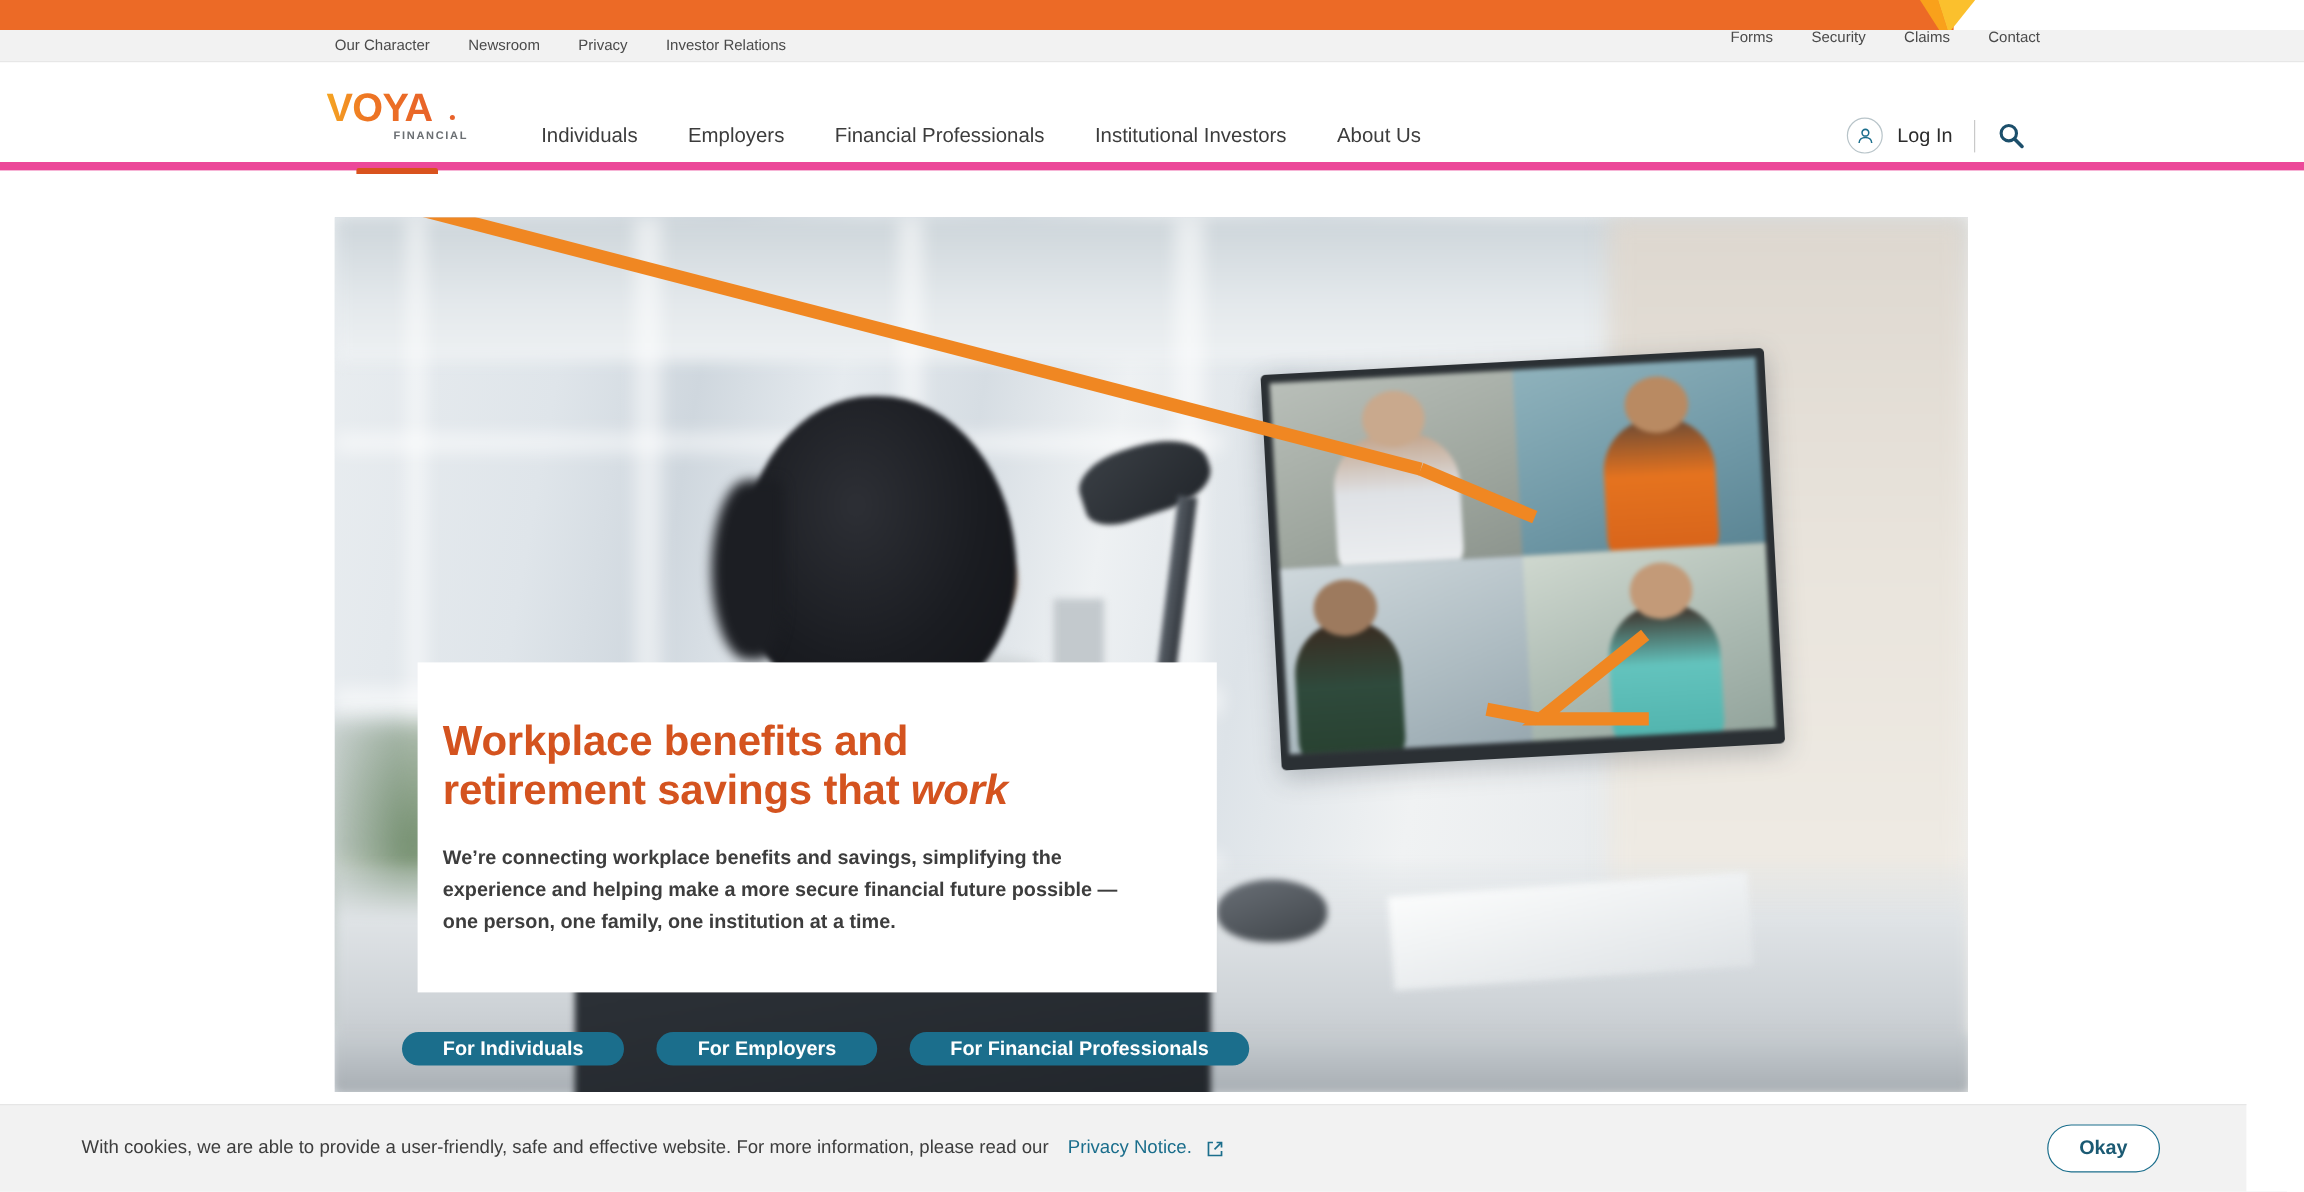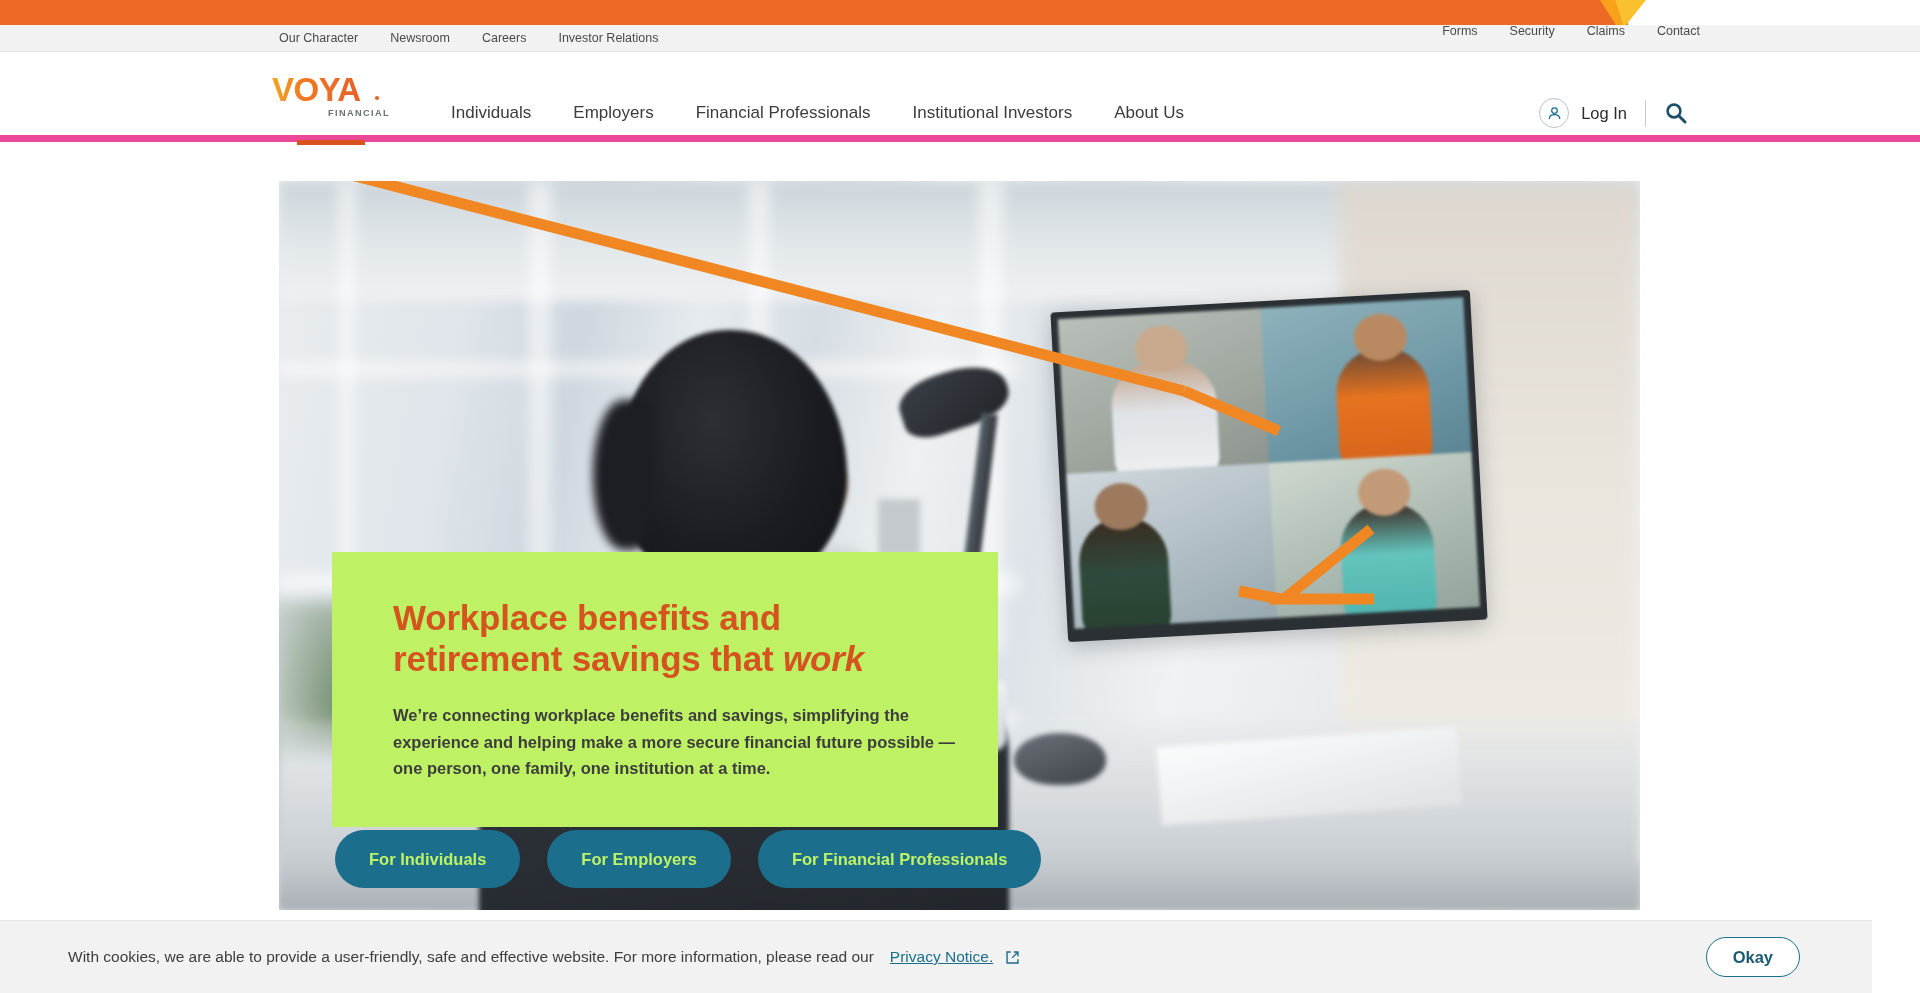--- a/index.html
+++ b/index.html
@@ -256,64 +256,64 @@
   .plant {
     position: absolute; left: -10px; top: 420px;
     width: 150px; height: 260px;
     background: radial-gradient(ellipse at 50% 40%, rgba(92,124,84,0.85), rgba(60,90,56,0.2) 70%);
     filter: blur(9px);
   }
   
   .hero-lines { position: absolute; inset: 0; }
 
   .hero-card {
-    position: absolute; left: 53px; top: 371px;
+    position: absolute; left: 69px; top: 371px;
     width: 666px; height: 275px;
-    background: #bef264;
-    padding: 46px 40px 0 61px;
+    background: #ffffff;
+    padding: 46px 40px 0 21px;
   }
   .hero-title {
     font-size: 35px; font-weight: bold; color: #D4531F;
     line-height: 1.17; letter-spacing: -0.2px;
   }
   .hero-title em { font-style: italic; }
   .hero-sub {
     margin-top: 22px; font-size: 16.5px; color: #3d3d3d;
     line-height: 1.62; max-width: 575px; font-weight: bold;
   }
 
   .hero-ctas {
     position: absolute; left: 56px; bottom: 22px;
     display: flex; align-items: center; gap: 27px;
   }
   .cta {
-    background: #1B6E8C; color: #bef264;
+    background: #1B6E8C; color: #ffffff;
     border: none; border-radius: 30px;
-    height: 58px; padding: 0 34px;
+    height: 28px; padding: 0 34px;
     font-family: "Liberation Sans", sans-serif;
     font-size: 16.5px; font-weight: bold;
     cursor: pointer; white-space: nowrap;
     display: flex; align-items: center; justify-content: center;
   }
 
   
   .cookie-bar {
     position: absolute; left: 0; bottom: 0;
     width: 1872px; height: 73px;
     background: #F2F2F2;
     border-top: 1px solid #e6e6e6;
     display: flex; align-items: center;
   }
   .cookie-text {
     position: absolute; left: 68px;
     font-size: 15.5px; color: #3d3d3d;
     display: flex; align-items: center; gap: 6px;
   }
   .cookie-link {
-    color: #1B6E8C; text-decoration: underline; cursor: pointer;
+    color: #1B6E8C; cursor: pointer;
     margin-left: 10px;
   }
   .ext-icon { cursor: pointer; display: inline-flex; margin-left: 6px; }
   .okay-btn {
     position: absolute; right: 72px;
     background: #ffffff; color: #1B5A73;
     border: 1.6px solid #1B6E8C; border-radius: 24px;
     height: 40px; padding: 0 26px;
     font-family: "Liberation Sans", sans-serif;
     font-size: 16.5px; font-weight: bold; cursor: pointer;
@@ -327,21 +327,21 @@
   <svg class="top-band-chev" viewBox="0 0 46 25" preserveAspectRatio="none">
     <polygon points="0,0 15,0 23,25 16,25" fill="#F9A11B"></polygon>
     <polygon points="15,0 46,0 26,25 23,25" fill="#FBC02D"></polygon>
   </svg>
 </div>
 
 <div class="util-bar">
   <div class="util-left">
     <span class="util-link">Our Character</span>
     <span class="util-link">Newsroom</span>
-    <span class="util-link">Careers</span>
+    <span class="util-link">Privacy</span>
     <span class="util-link">Investor Relations</span>
   </div>
   <div class="util-right">
     <span class="util-link">Forms</span>
     <span class="util-link">Security</span>
     <span class="util-link">Claims</span>
     <span class="util-link">Contact</span>
   </div>
 </div>
 

